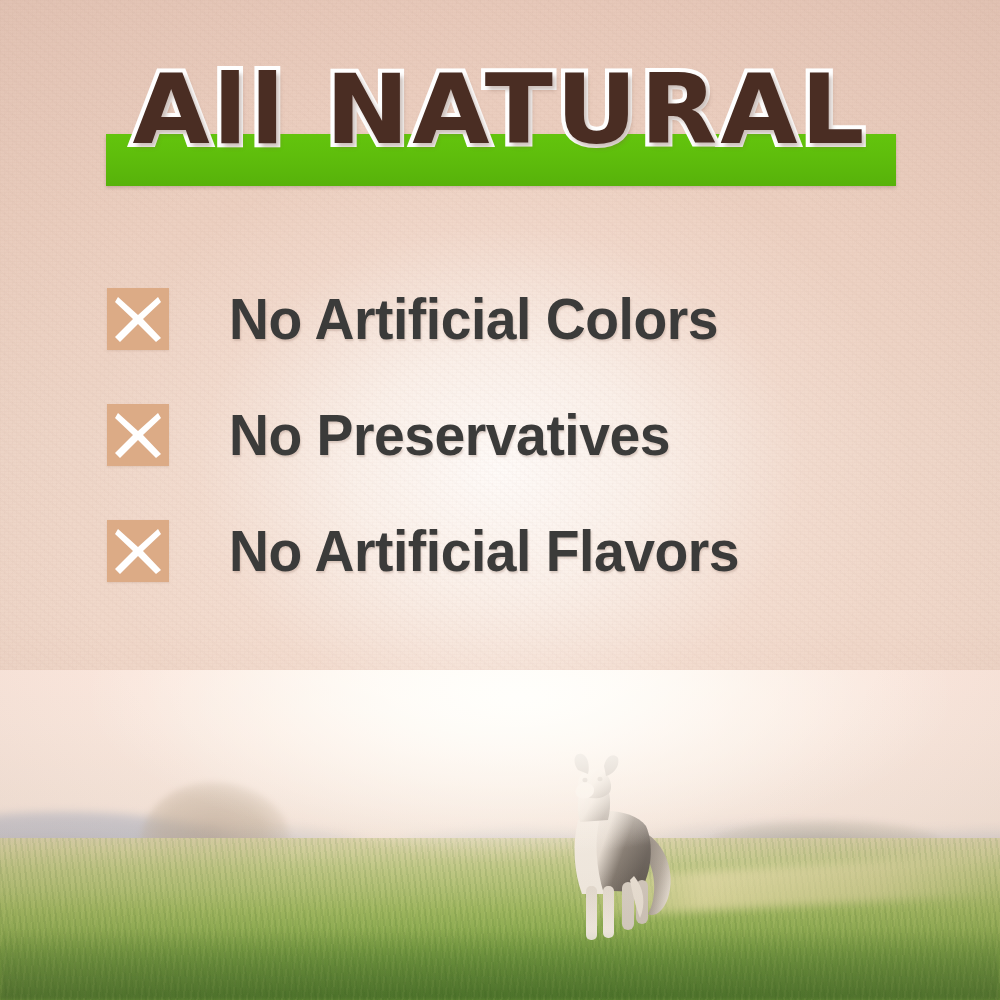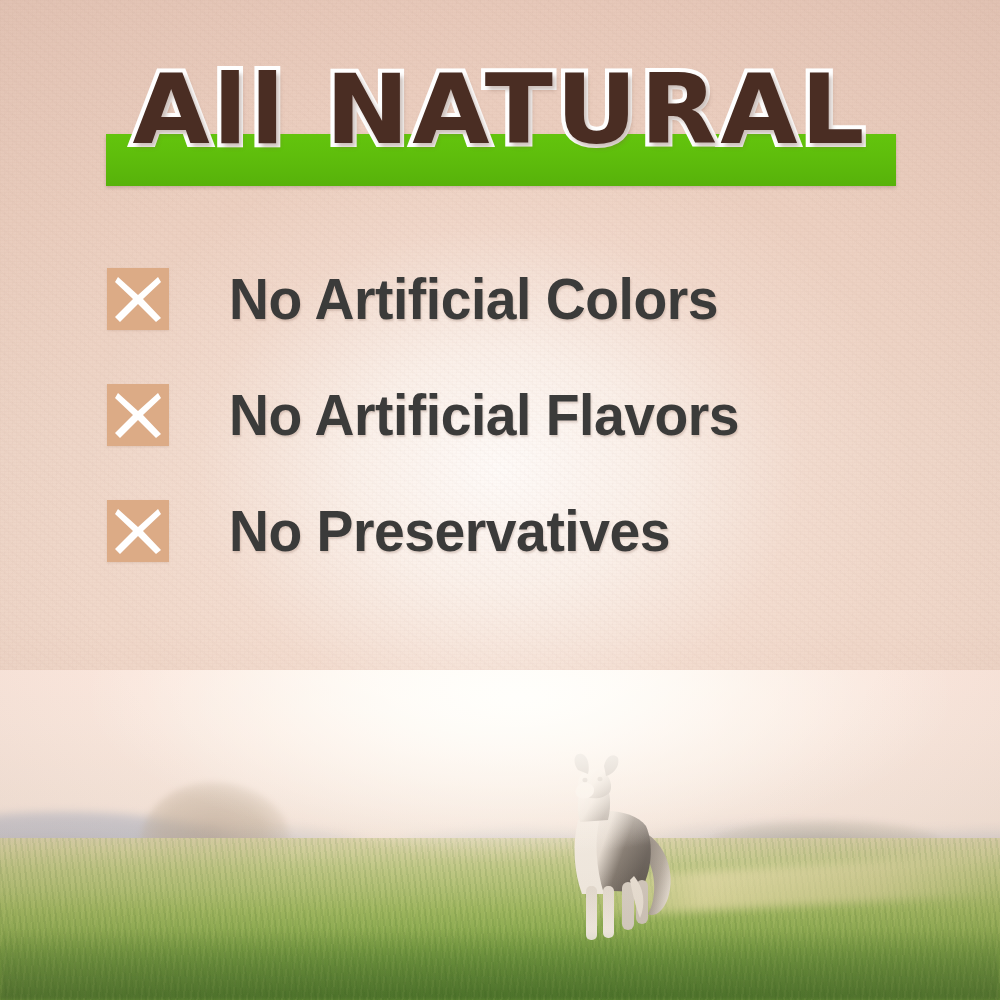--- a/index.html
+++ b/index.html
@@ -132,21 +132,21 @@
     -webkit-text-stroke:8px #ffffff;
     paint-order:stroke fill;
     text-shadow:3px 4px 4px rgba(120,90,75,.38);
     white-space:nowrap;
   }
 
   
   .claims{position:absolute;left:107px;top:268px;width:820px;}
   .claim{
     display:flex;align-items:center;
-    height:62px;margin-bottom:54px;
+    height:62px;margin-bottom:54px;margin-top:20px;
   }
   .xbox{
     width:62px;height:62px;flex:0 0 62px;
     background:#dcab86;
     position:relative;
     box-shadow:0 1px 2px rgba(150,110,90,.18);
   }
   .xbox svg{position:absolute;inset:0;width:100%;height:100%;}
   .claim-label{
     margin-left:60px;
@@ -253,28 +253,28 @@
       </div>
       <div class="claim-label">No Artificial Colors</div>
     </div>
 
     <div class="claim">
       <div class="xbox">
         <svg viewBox="0 0 62 62" xmlns="http://www.w3.org/2000/svg">
           <path d="M11 9 L 31 27 L 51 9 L 54 14 L 36 31 L 54 50 L 49 54 L 31 36 L 13 54 L 8 49 L 26 31 L 8 14 Z" fill="#ffffff"></path>
         </svg>
       </div>
-      <div class="claim-label">No Artificial Flavors</div>
+      <div class="claim-label">No Preservatives</div>
     </div>
 
     <div class="claim">
       <div class="xbox">
         <svg viewBox="0 0 62 62" xmlns="http://www.w3.org/2000/svg">
           <path d="M11 9 L 31 27 L 51 9 L 54 14 L 36 31 L 54 50 L 49 54 L 31 36 L 13 54 L 8 49 L 26 31 L 8 14 Z" fill="#ffffff"></path>
         </svg>
       </div>
-      <div class="claim-label">No Preservatives</div>
+      <div class="claim-label">No Artificial Flavors</div>
     </div>
 
 
   </div>
 
 </div>
 
 </body></html>

